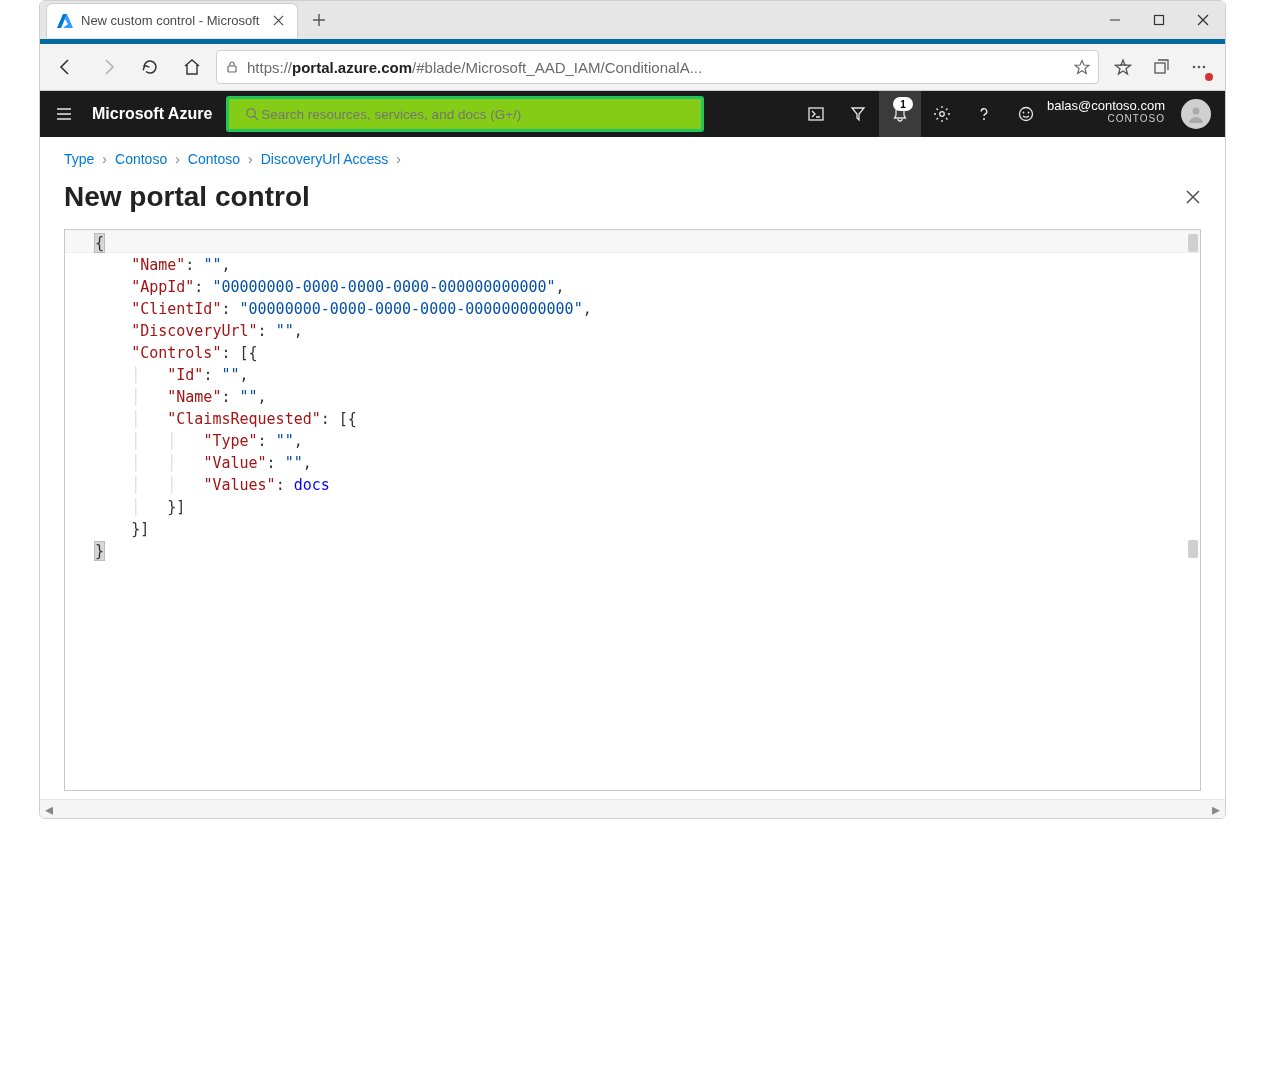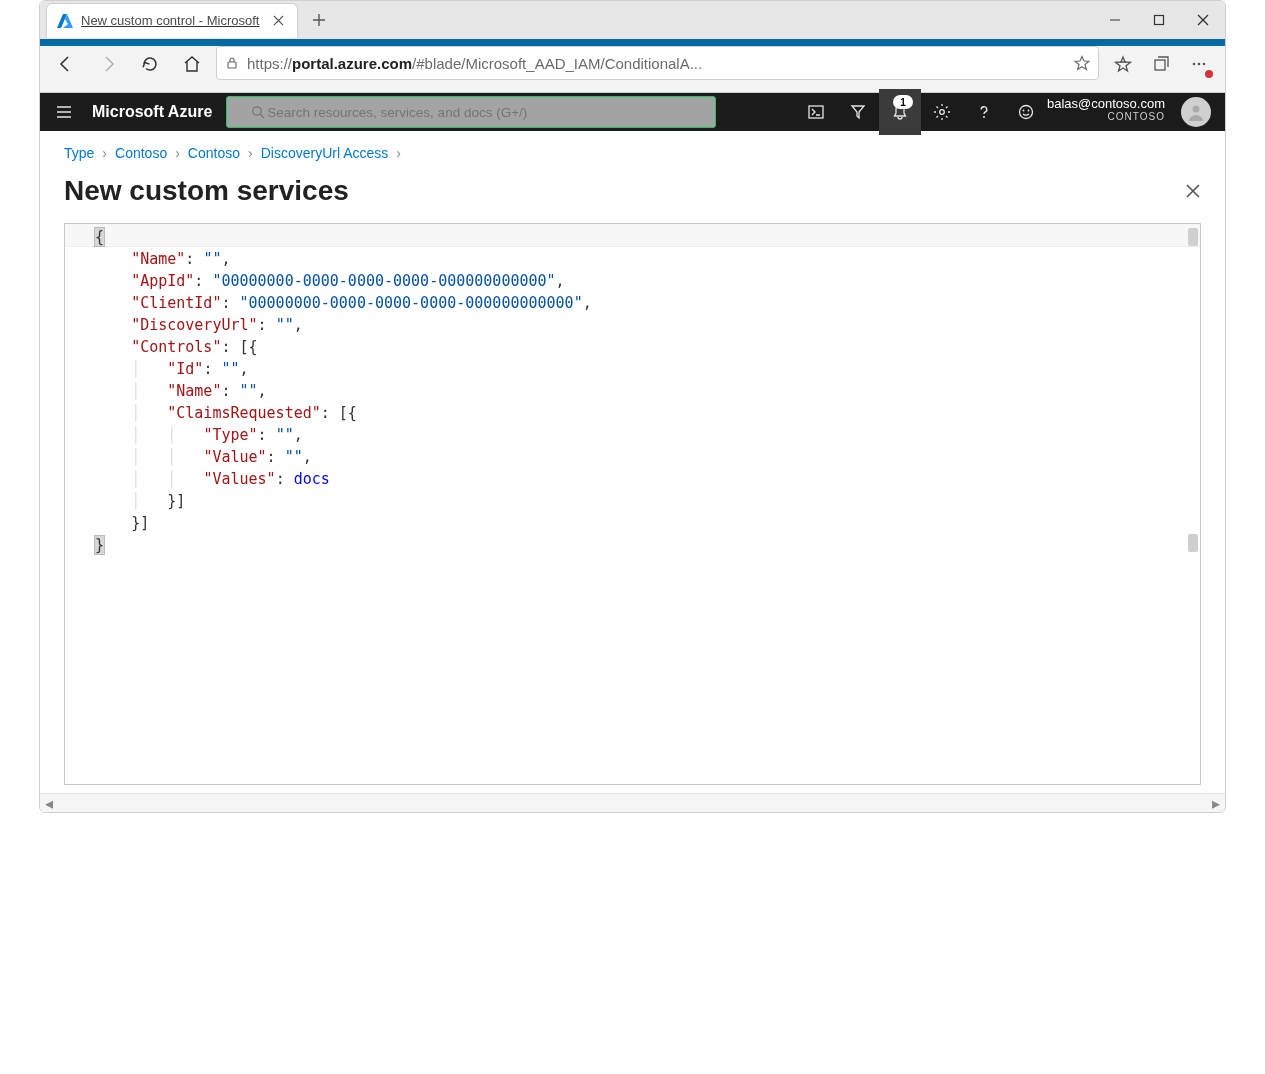--- a/index.html
+++ b/index.html
@@ -25,40 +25,40 @@
 
   
   .window{width:1185px;border:1px solid var(--browser-border);border-radius:6px;overflow:hidden;margin:0 auto;background:#fff;}
   .win-btn{width:44px;height:38px;display:flex;align-items:center;justify-content:center;color:#333;}
   .win-btn svg{width:12px;height:12px}
   .tab{display:flex;align-items:center;gap:8px;background:var(--tab-bg);border:1px solid var(--browser-border);border-bottom:none;border-radius:6px 6px 0 0;height:34px;padding:0 10px;min-width:230px;max-width:260px;margin-left:6px;}
   .tab .favicon{width:16px;height:16px;flex:0 0 auto}
   .tab .title{flex:1;white-space:nowrap;overflow:hidden;text-overflow:ellipsis;font-size:13px;color:#4a4a4a}
   .tab .tab-close{width:18px;height:18px;display:flex;align-items:center;justify-content:center;color:#555}
   .newtab{width:30px;height:30px;display:flex;align-items:center;justify-content:center;margin-left:6px;color:#555;}
-  .chrome-top{background:var(--browser-chrome);text-decoration:underline;}
+  .chrome-top{background:var(--browser-chrome);}
   .chrome-row{display:flex;align-items:center;height:38px;background:var(--browser-chrome);}
 
-  .toolbar{display:flex;align-items:flex-start;gap:6px;height:46px;background:var(--toolbar-bg);border-top:7px solid #0369a1;border-bottom:1px solid var(--browser-border);padding:0 8px;}
+  .toolbar{display:flex;align-items:center;gap:6px;height:46px;background:var(--toolbar-bg);border-top:5px solid #0369a1;border-bottom:1px solid var(--browser-border);padding:0 8px;}
   .tb-btn{width:36px;height:36px;display:flex;align-items:center;justify-content:center;color:#3a3a3a;border-radius:4px;}
   .tb-btn.disabled{color:#b3b3b3}
   .urlbox{flex:1;display:flex;align-items:center;height:32px;background:var(--url-bg);border:1px solid var(--browser-border);border-radius:4px;padding:0 8px;gap:8px;color:#333;}
   .urlbox .lock{color:#6b6b6b}
   .urlbox .url{flex:1;font-size:15px;white-space:nowrap;overflow:hidden;text-overflow:ellipsis;color:#6b6b6b}
   .urlbox .url b{color:#222;font-weight:600}
   .urlbox .star{color:#6b6b6b}
   .tb-right{display:flex;align-items:center;gap:2px;}
   .more-dot{position:relative;}
   .more-dot .alert{position:absolute;bottom:4px;right:4px;width:8px;height:8px;background:#d13438;border-radius:50%;}
 
   
-  .az-header{display:flex;align-items:center;height:38px;background:var(--azure-header);color:#fff;padding:0 10px;gap:14px;}
+  .az-header{display:flex;align-items:center;height:46px;background:var(--azure-header);color:#fff;padding:0 10px;gap:14px;}
   .hamburger{width:28px;height:28px;display:flex;align-items:center;justify-content:center;color:#e6e6e6}
   .brand{font-size:16px;font-weight:600;white-space:nowrap;}
-  .az-search{flex:1;max-width:440px;display:flex;align-items:center;height:30px;background:#a3a3a3;border-radius:3px;border:1px solid #22c55e;padding:0 24px;color:#666}
+  .az-search{flex:1;max-width:440px;display:flex;align-items:center;height:30px;background:#84cc16;border-radius:3px;border:3px solid #22c55e;padding:0 16px;color:#666}
   .az-search input{flex:1;border:none;outline:none;font-size:13.5px;color:#444;background:transparent;}
   .az-icons{display:flex;align-items:center;margin-left:auto}
   .az-icon{width:42px;height:46px;display:flex;align-items:center;justify-content:center;color:#e6e6e6;position:relative}
   .az-icon.active{background:#3b3b3b}
   .az-icon .badge{position:absolute;top:6px;right:8px;min-width:14px;height:14px;padding:0 3px;border-radius:8px;background:#fff;color:#000;font-size:10px;font-weight:700;display:flex;align-items:center;justify-content:center}
   .az-account{display:flex;align-items:flex-start;gap:16px;padding-right:4px}
   .az-account .txt{text-align:right;line-height:1.1}
   .az-account .email{font-size:13px;color:#fff}
   .az-account .tenant{font-size:10px;color:#cfcfcf;letter-spacing:1px;text-transform:uppercase}
   .avatar{width:30px;height:30px;border-radius:50%;background:#d0d0d0;display:flex;align-items:center;justify-content:center;color:#888}
@@ -273,21 +273,21 @@
         <span class="sep">›</span>
       <a href="#">Contoso</a>
         <span class="sep">›</span>
       <a href="#">Contoso</a>
         <span class="sep">›</span>
       <a href="#">DiscoveryUrl Access</a>
         <span class="sep">›</span>
     </div>
 
     <div class="blade-head">
-      <div class="blade-title">New custom services</div>
+      <div class="blade-title">New portal control</div>
       <div class="blade-close">
           <svg width="16" height="16" viewBox="0 0 16 16">
             <path d="M2 2 L14 14 M14 2 L2 14" stroke="currentColor" stroke-width="1.6"></path>
           </svg>
         </div>
     </div>
 
 
     <div class="editor">
       <div class="topline"></div>

